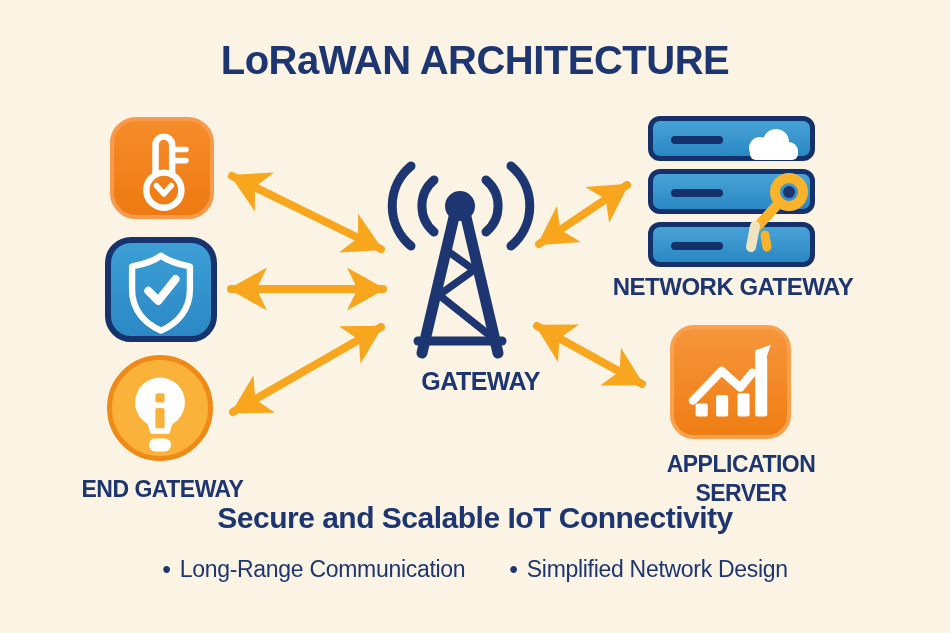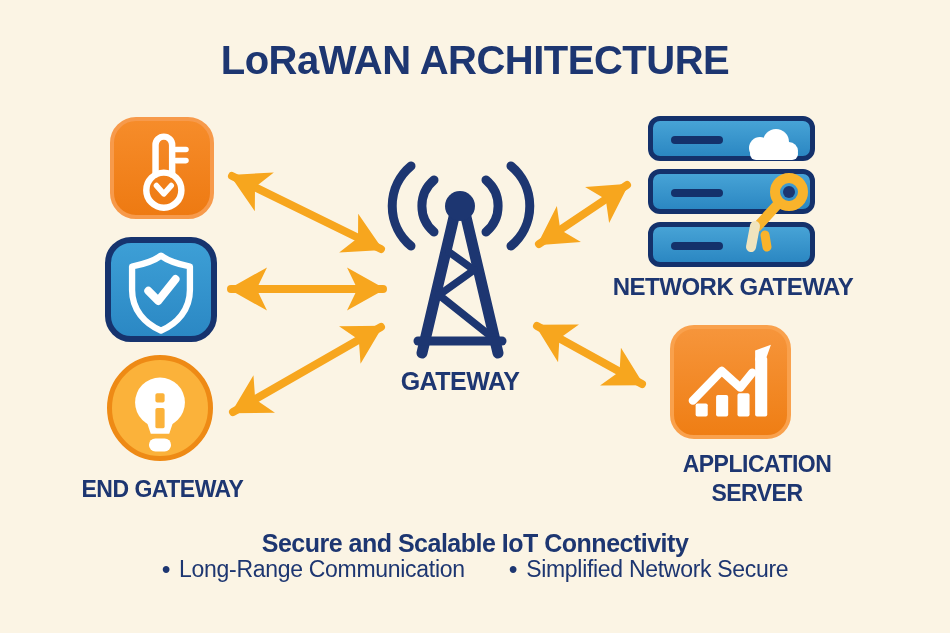--- a/index.html
+++ b/index.html
@@ -8,24 +8,24 @@
     font-family:"Liberation Sans","DejaVu Sans",sans-serif;
     background:#FBF4E4;
   }
   .canvas{position:relative;width:950px;height:633px;background:#FBF4E4;padding-left:8px;}
   .lbl{
     position:absolute;color:#1D3671;font-weight:bold;text-align:center;
     letter-spacing:-0.5px;line-height:1.2;
   }
   #title{top:36px;left:0;width:950px;font-size:40px;letter-spacing:-0.5px;}
   #end-devices-label{top:476px;left:40px;width:245px;font-size:23px;}
-  #gateway-label{top:366px;left:380px;width:160px;font-size:25px;}
+  #gateway-label{top:366px;left:380px;width:160px;font-size:25px;text-align:right;}
   #network-server-label{top:273px;left:603px;width:260px;font-size:24px;}
-  #application-server-label{top:450px;left:657px;width:200px;font-size:23px;line-height:1.25;}
-  #subtitle{top:528px;left:0;width:950px;font-size:25px;}
+  #application-server-label{top:450px;left:641px;width:200px;font-size:23px;line-height:1.25;}
+  #subtitle{top:500px;left:0;width:950px;font-size:30px;}
   .bullets{
     position:absolute;top:556px;left:0;width:950px;
     display:flex;justify-content:center;gap:44px;
     color:#1D3671;font-size:23px;font-weight:normal;letter-spacing:-0.3px;
   }
   .bullet-item{display:flex;align-items:center;gap:9px;}
   .bullet-dot{font-size:25px;line-height:1;}
   .sq{position:absolute;display:flex;align-items:center;justify-content:center;box-sizing:border-box;}
   #thermo-square{
     left:110px;top:117px;width:104px;height:102px;border-radius:26px;
@@ -175,17 +175,17 @@
 
   <div id="subtitle" class="lbl">Secure and Scalable IoT Connectivity</div>
 
   <div class="bullets">
     <div class="bullet-item">
       <span class="bullet-dot">•</span>
       <span>Long-Range Communication</span>
     </div>
     <div class="bullet-item">
       <span class="bullet-dot">•</span>
-      <span>Simplified Network Secure</span>
+      <span>Simplified Network Design</span>
     </div>
   </div>
 
 </div>
 
 </body></html>

